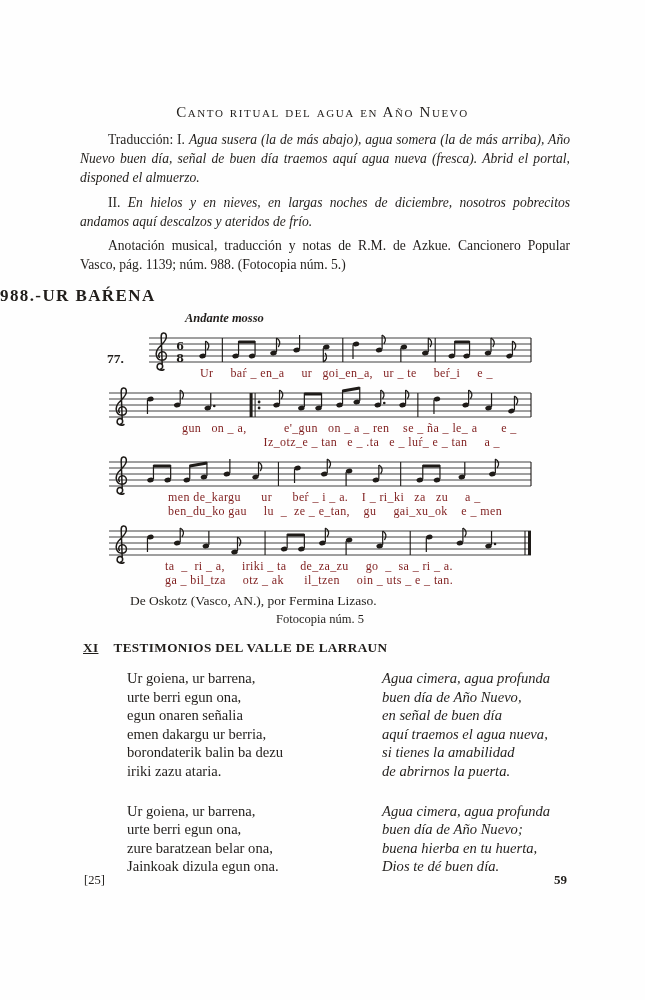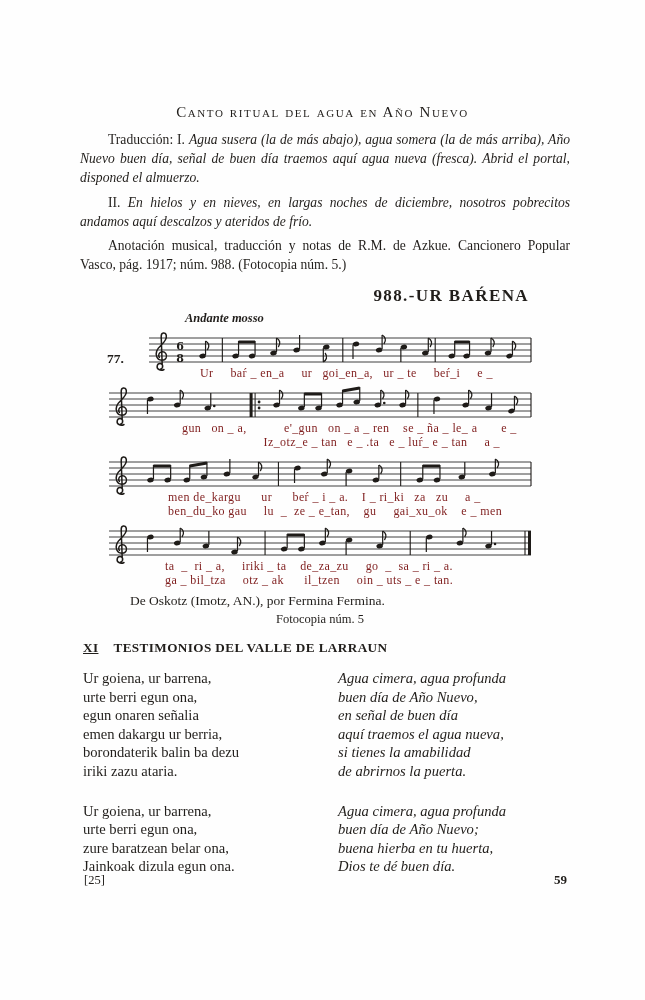--- a/index.html
+++ b/index.html
@@ -12,55 +12,55 @@
   .running-head{
     position:absolute; top:104px; left:0; width:645px; text-align:center;
     font-variant:small-caps; font-size:15px; letter-spacing:1.6px;
   }
   
   .body-text{position:absolute; top:130px; left:80px; width:490px;
     font-size:13.6px; line-height:19.2px; text-align:justify;}
   .body-text p{margin:0 0 5px 0; text-indent:28px;}
   .body-text .it{font-style:italic;}
   
-  .score-title{position:absolute; top:286px; left:0; width:529px; text-align:right;
+  .score-title{position:absolute; top:286px; left:0; width:529px; text-align:left;
     font-weight:bold; font-size:17px; letter-spacing:1.4px;}
   .music{position:absolute; top:311px; left:105px; width:437px;}
   .tempo{margin-left:80px; font-weight:bold; font-style:italic; font-size:12.5px; height:15px;}
   .fig-num{position:absolute; left:2px; top:40px; font-weight:bold; font-size:13.5px;}
   .music svg{display:block; margin-top:2px;}
   .lyric{white-space:pre; font-size:12px; letter-spacing:0.4px; line-height:14.5px;
     margin-top:-8px; color:#7f1d1d;}
   .ly1{margin-left:95px;} .ly2{margin-left:77px;} .ly3{margin-left:63px;} .ly4{margin-left:60px;}
   .attribution{margin-top:5px; margin-left:25px; font-size:13.5px;}
   .caption{margin-top:3px; width:430px; text-align:center; font-size:12.5px;}
   
   .testimonios{position:absolute; top:640px; left:83px; width:487px;}
   .testimonios .heading{font-weight:bold; font-size:13.2px; letter-spacing:0.4px;}
   .testimonios .heading .num{margin-right:15px;text-decoration:underline;}
-  .stanza{display:flex; margin-top:13px;}
+  .stanza{display:flex; margin-top:13px;margin-left:44px;}
   .stanza.second{margin-top:21px;}
   .col{white-space:pre-line; font-size:14.6px; line-height:18.6px;}
   .col.basque{width:255px;}
   .col.spanish{font-style:italic;}
   
   .folio-left{position:absolute; left:84px; top:873px; font-size:12.5px;text-align:center;}
   .folio-right{position:absolute; right:78px; top:872px; font-size:13px; font-weight:bold;}
 </style>
 </head>
 <body>
 
 <div class="page">
 
   <div class="running-head">Canto ritual del agua en Año Nuevo</div>
 
   <div class="body-text">
     <p><span class="lead">Traducción: I.</span> <span class="it">Agua susera (la de más abajo), agua somera (la de más arriba), Año Nuevo buen día, señal de buen día traemos aquí agua nueva (fresca). Abrid el portal, disponed el almuerzo.</span></p>
     <p><span class="lead">II.</span> <span class="it">En hielos y en nieves, en largas noches de diciembre, nosotros pobrecitos andamos aquí descalzos y ateridos de frío.</span></p>
-    <p><span>Anotación musical, traducción y notas de R.M. de Azkue. Cancionero Popular Vasco, pág. 1917; núm. 988. (Fotocopia núm. 5.)</span></p>
+    <p><span>Anotación musical, traducción y notas de R.M. de Azkue. Cancionero Popular Vasco, pág. 1139; núm. 988. (Fotocopia núm. 5.)</span></p>
   </div>
 
   <div class="score-title">988.-UR BAŔENA</div>
 
   <div class="music">
     <div class="tempo">Andante mosso</div>
     <span class="fig-num">77.</span>
 
     <svg width="430" height="46">
         <line x1="44" y1="10" x2="426" y2="10" stroke="#2b2b2b" stroke-width="0.9"></line>
@@ -258,21 +258,21 @@
         <ellipse cx="354.88" cy="22" rx="3.3" ry="2.4" fill="#1e1b18" transform="rotate(-15 354.88 22)"></ellipse>
         <line x1="357.88" y1="21" x2="357.88" y2="7" stroke="#1e1b18" stroke-width="1.2"></line>
         <path d="M357.88,7 c3.2,1.8 4.6,5.2 1.8,9" fill="none" stroke="#1e1b18" stroke-width="1.3"></path>
         <ellipse cx="383.53000000000003" cy="25" rx="3.3" ry="2.4" fill="#1e1b18" transform="rotate(-15 383.53000000000003 25)"></ellipse>
         <line x1="386.53000000000003" y1="24" x2="386.53000000000003" y2="10" stroke="#1e1b18" stroke-width="1.2"></line>
         <circle cx="390.03000000000003" cy="23" r="1.3" fill="#1e1b18"></circle>
       </svg>
     <div class="lyric ly4">ta  _  ri _ a,     iriki _ ta    de_za_zu     go  _  sa _ ri _ a.
 ga _ bil_tza     otz _ ak      il_tzen     oin _ uts _ e _ tan.</div>
 
-    <div class="attribution">De Oskotz (Imotz, AN.), por Fermina Fermina.</div>
+    <div class="attribution">De Oskotz (Vasco, AN.), por Fermina Lizaso.</div>
     <div class="caption">Fotocopia núm. 5</div>
   </div>
 
   <div class="testimonios">
     <div class="heading"><span class="num">XI</span><span>TESTIMONIOS DEL VALLE DE LARRAUN</span></div>
     <div class="stanza">
       <div class="col basque">Ur goiena, ur barrena,
 urte berri egun ona,
 egun onaren señalia
 emen dakargu ur berria,

